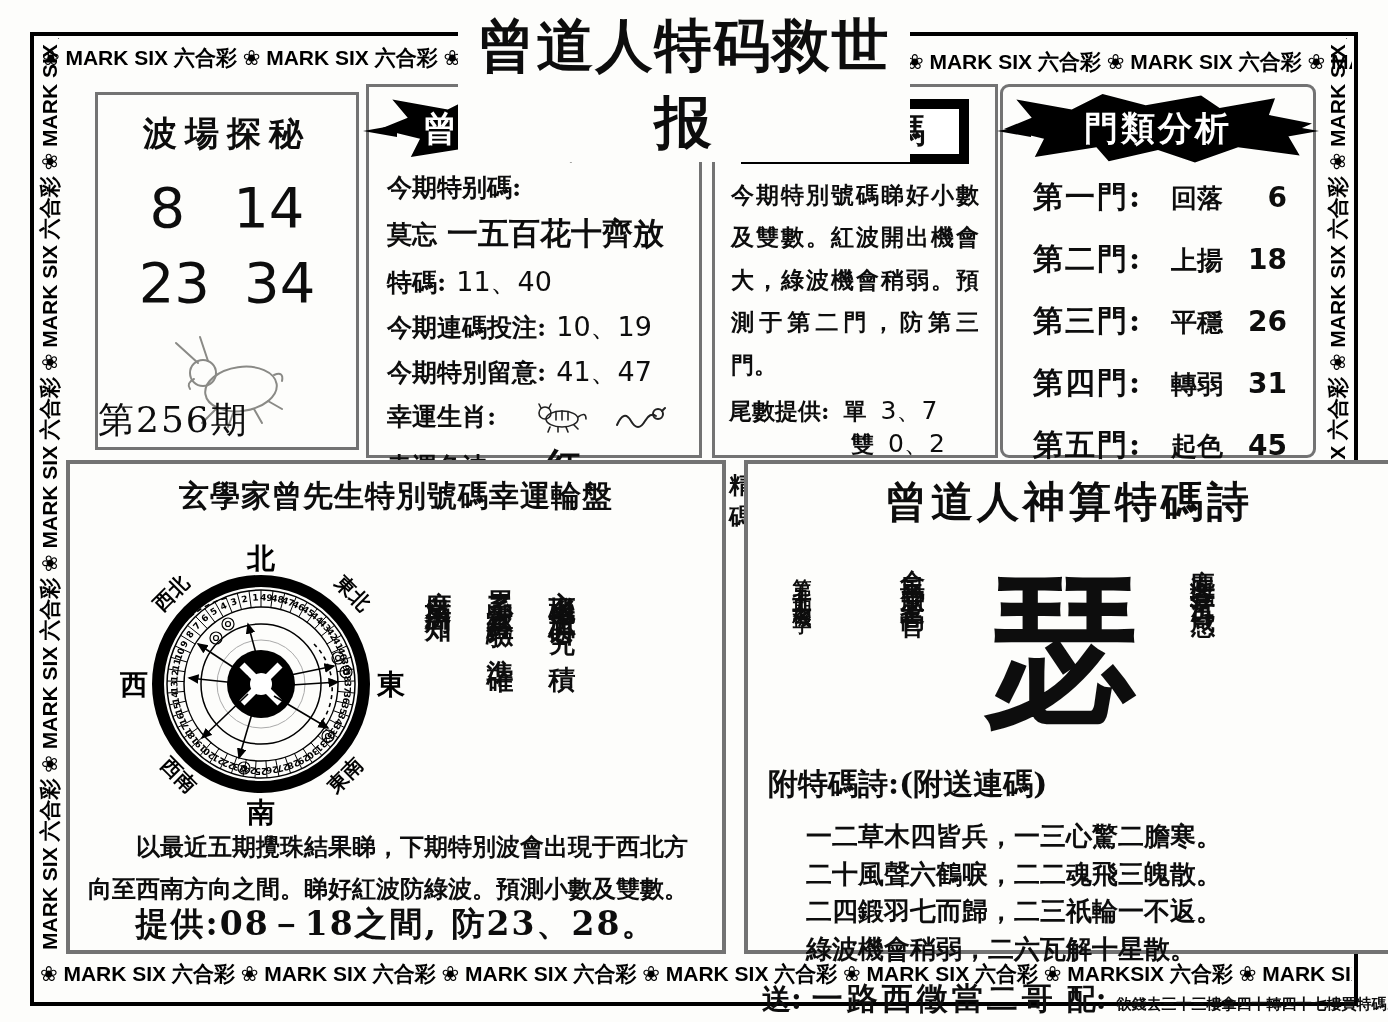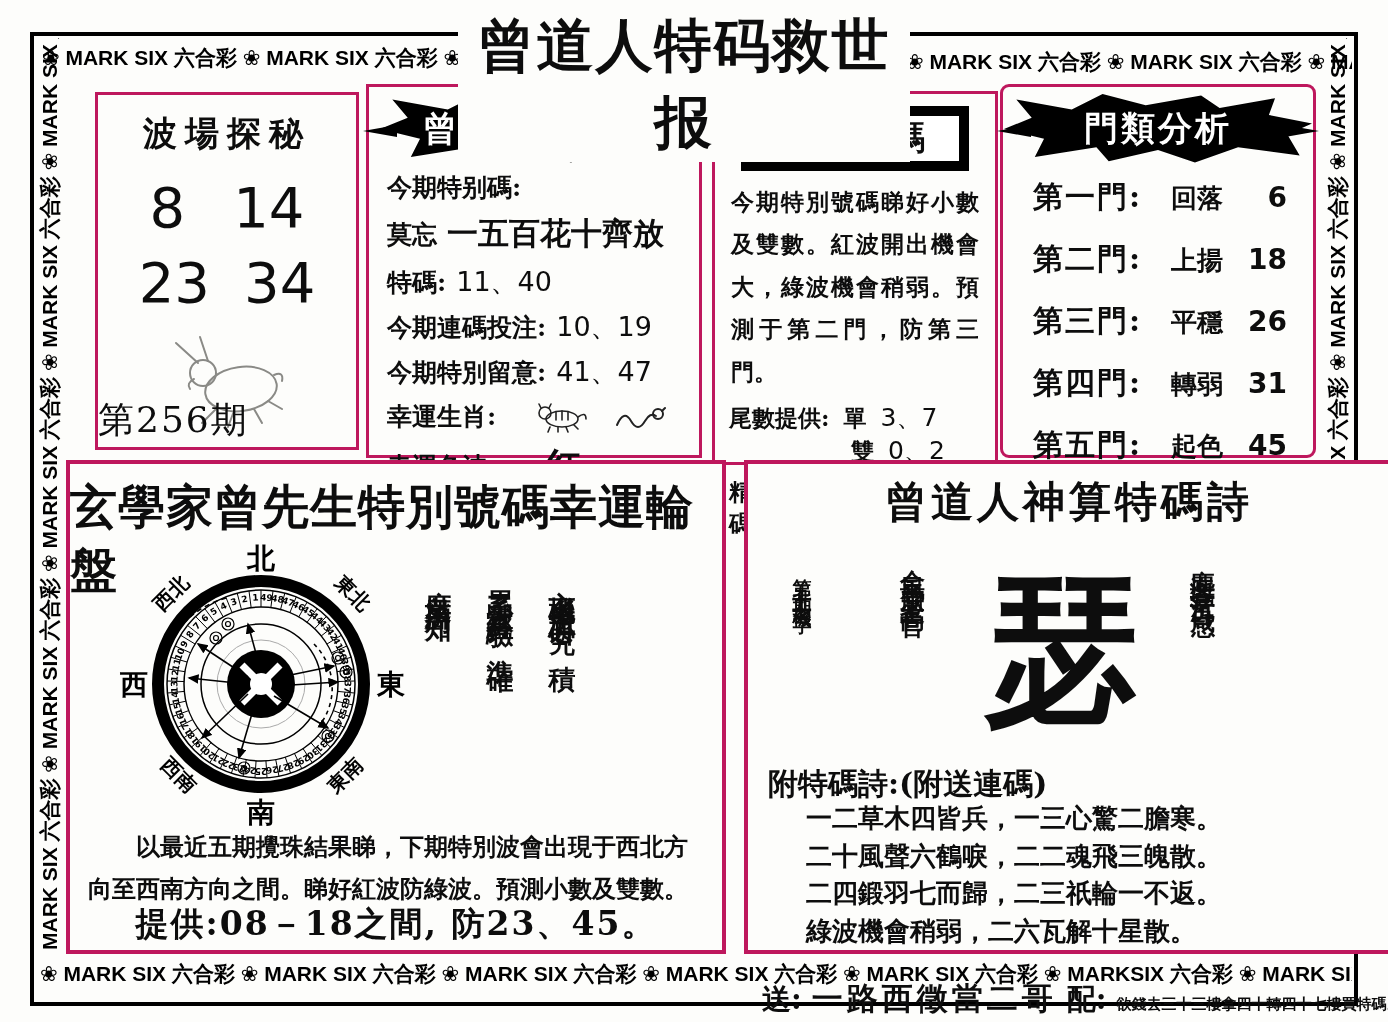--- a/index.html
+++ b/index.html
@@ -10,21 +10,21 @@
          font-weight:bold;font-size:21px;white-space:nowrap;overflow:hidden;color:#000;}
   .strip-top-left{left:42px;top:44px;width:420px;}
   .strip-top-right{left:906px;top:48px;width:446px;}
   .strip-bottom{left:40px;top:960px;width:1312px;font-size:21px;}
   .strip-vert{width:912px;height:32px;transform:rotate(-90deg);transform-origin:top left;}
   .strip-left{left:36px;top:950px;}
   .strip-right{left:1324px;top:950px;}
   .main-title{position:absolute;left:458px;top:8px;width:452px;text-align:center;
               font-size:57px;font-weight:900;letter-spacing:2px;background:#fdfdfb;
               z-index:4;font-family:"DejaVu Sans",sans-serif;}
-  .box{position:absolute;border:3px solid #be185d;background:#fdfdfb;box-sizing:border-box;}
+  .box{position:absolute;border:3px solid #737373;background:#fdfdfb;box-sizing:border-box;}
   
   .box1{left:95px;top:92px;width:264px;height:358px;}
   .box1-title{text-align:center;font-size:34px;font-weight:bold;letter-spacing:8px;margin-top:16px;}
   .box1-nums{font-family:"DejaVu Sans",sans-serif;font-size:56px;display:flex;
              justify-content:center;gap:48px;margin-top:18px;}
   .box1-nums.second{margin-top:10px;gap:34px;}
   .rabbit{position:absolute;left:58px;top:232px;}
   .issue-label{position:absolute;left:66px;top:396px;font-size:36px;letter-spacing:2px;z-index:6;margin-left:32px;}
   
   .burst-wrap{position:relative;height:72px;margin-top:6px;}
@@ -37,39 +37,39 @@
   .burst-wing.r{right:-6px;clip-path:polygon(0 0,100% 50%,0 100%);}
   
   .box2{left:366px;top:84px;width:336px;height:374px;}
   .box2-lines{padding:6px 0 0 18px;display:flex;flex-direction:column;gap:9px;text-align:right;}
   .tipline{display:flex;align-items:center;gap:10px;font-weight:bold;font-size:25px;white-space:nowrap;}
   .tipline .num{font-family:"DejaVu Sans",sans-serif;font-size:27px;font-weight:normal;}
   .motto{font-size:31px;font-weight:900;}
   .red-wave{font-size:36px;margin-left:40px;font-weight:bold;}
   .zodiac{display:inline-flex;gap:26px;margin-left:30px;}
   
-  .box3{left:712px;top:91px;width:286px;height:374px;}
+  .box3{left:712px;top:84px;width:286px;height:374px;}
   .box3-header{margin:12px auto 0;width:208px;border:10px solid #000;background:#fff;
                text-align:center;}
   .box3-header span{font-size:33px;font-weight:900;letter-spacing:4px;line-height:1.35;}
   .box3-para{padding:10px 16px 0;font-size:23px;font-weight:bold;line-height:1.85;text-align:justify;}
   .tailrow{display:flex;gap:14px;padding-left:14px;font-size:23px;font-weight:bold;align-items:baseline;}
   .tailrow .num{font-family:"DejaVu Sans",sans-serif;font-size:25px;font-weight:normal;}
   .box3-select{display:flex;gap:12px;padding:8px 0 0 14px;font-size:24px;font-weight:bold;align-items:baseline;}
   .box3-select .num{font-family:"DejaVu Sans",sans-serif;font-size:25px;font-weight:normal;}
   
   .box4{left:1000px;top:84px;width:316px;height:374px;border-radius:9px;}
   .men-rows{display:flex;flex-direction:column;gap:21px;padding:12px 26px 0 30px;}
   .men-row{display:flex;align-items:baseline;font-weight:bold;}
   .men-row .lab{font-size:30px;font-weight:900;width:118px;letter-spacing:2px;}
   .men-row .trend{font-size:26px;width:92px;text-align:center;}
   .men-row .val{font-family:"DejaVu Sans",sans-serif;font-size:28px;margin-left:auto;}
   
   .box5{left:66px;top:460px;width:660px;height:494px;border-width:4px;}
-  .box5-title{text-align:left;font-size:47px;font-weight:900;margin-top:12px;letter-spacing:1px;}
+  .box5-title{text-align:center;font-size:30px;font-weight:900;margin-top:12px;letter-spacing:1px;}
   .wheel-svg{position:absolute;left:6px;top:68px;}
   .wheel-num{font-family:"DejaVu Sans",sans-serif;font-size:9px;font-weight:bold;
              text-anchor:middle;dominant-baseline:middle;fill:#000;}
   .wheel-tick{stroke:#000;stroke-width:1;}
   .vert-cols{position:absolute;left:350px;top:105px;height:300px;display:flex;gap:26px;}
   .vcol{writing-mode:vertical-rl;text-orientation:upright;font-size:27px;font-weight:bold;letter-spacing:6px;}
   .box5-para{position:absolute;left:18px;top:362px;width:618px;font-size:24px;font-weight:bold;
              line-height:1.75;text-indent:2em;}
   .box5-provide{position:absolute;left:0;top:438px;width:100%;text-align:center;
                 font-size:33px;font-weight:900;letter-spacing:2px;}
@@ -77,21 +77,21 @@
   .box6{left:744px;top:460px;width:650px;height:494px;border-width:4px;}
   .box6-title{text-align:center;font-size:42px;font-weight:900;margin-top:10px;letter-spacing:4px;}
   .poem-cols{position:absolute;left:0;top:82px;width:100%;height:215px;}
   .pcol{position:absolute;writing-mode:vertical-rl;text-orientation:upright;font-weight:bold;}
   .pcol-left{left:42px;top:18px;font-size:19px;letter-spacing:5px;}
   .pcol-mid{left:148px;top:4px;font-size:25px;letter-spacing:7px;}
   .pcol-right{left:438px;top:4px;font-size:25px;letter-spacing:7px;}
   .big-char{position:absolute;left:205px;top:16px;width:220px;text-align:center;
             font-size:158px;font-weight:900;line-height:1.1;}
   .box6-sub{position:absolute;left:20px;top:300px;font-size:30px;font-weight:bold;}
-  .box6-poem{position:absolute;left:58px;top:336px;font-size:26px;font-weight:bold;line-height:1.45;}
+  .box6-poem{position:absolute;left:58px;top:354px;font-size:26px;font-weight:bold;line-height:1.45;}
   .box6-send{position:absolute;left:14px;top:490px;display:flex;align-items:baseline;gap:10px;white-space:nowrap;}
   .box6-send .slab{font-size:29px;font-weight:900;}
   .box6-send .sval{font-size:31px;font-weight:900;letter-spacing:4px;margin-top:24px;}
   .box6-send .stiny{font-size:15px;font-weight:bold;}
 </style>
 </head>
 <body>
 
 <div class="page">
   <div class="frame"></div>
@@ -396,21 +396,21 @@
         <text x="98" y="248" font-size="20" transform="rotate(45 98 248)">西南</text>
         <text x="274" y="248" font-size="20" transform="rotate(-45 274 248)">東南</text>
       </g>
     </svg>
     <div class="vert-cols">
       <div class="vcol">度衆所周知。</div>
       <div class="vcol">累了豐富經驗，準確</div>
       <div class="vcol">玄機學潛心研究，積</div>
     </div>
     <div class="box5-para">以最近五期攪珠結果睇，下期特別波會出現于西北方向至西南方向之間。睇好紅波防綠波。預測小數及雙數。</div>
-    <div class="box5-provide num">提供:08－18之間, 防23、45。</div>
+    <div class="box5-provide num">提供:08－18之間, 防23、28。</div>
   </div>
 
   <div class="box box6">
     <div class="box6-title">曾道人神算特碼詩</div>
     <div class="poem-cols">
       <div class="pcol pcol-left">第五十五期玄機字</div>
       <div class="pcol pcol-mid">金風蕭瑟走高官</div>
       <div class="big-char">瑟</div>
       <div class="pcol pcol-right">塵海蒼茫沉百感</div>
     </div>

